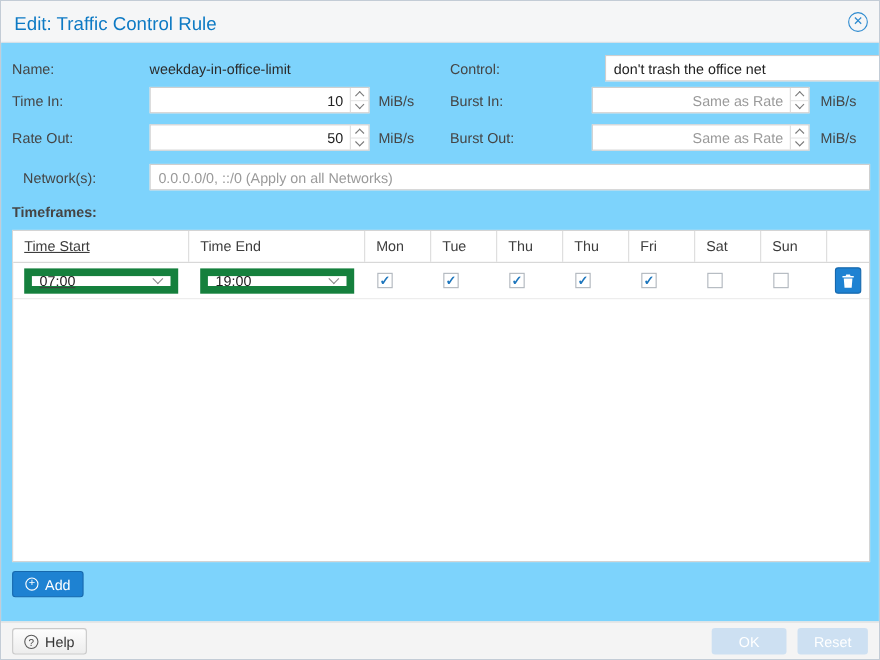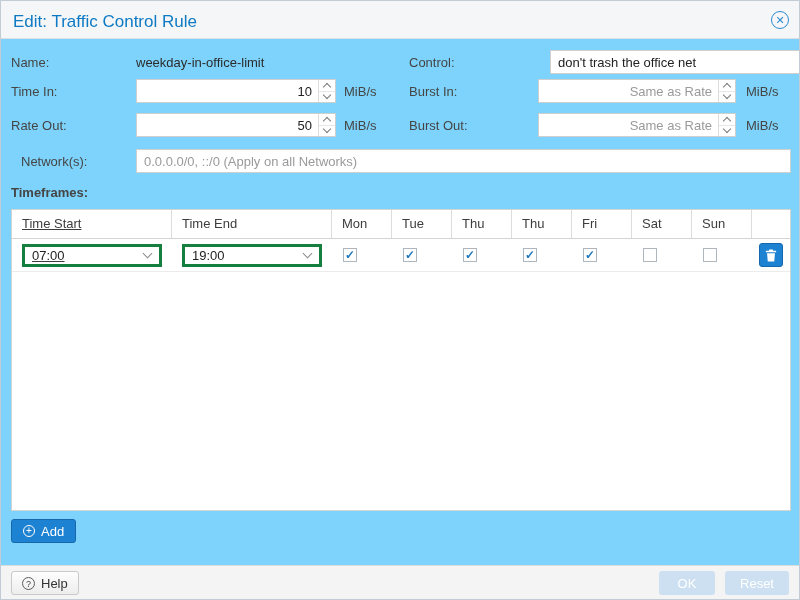--- a/index.html
+++ b/index.html
@@ -36,42 +36,42 @@
 
   
   .grid { position:absolute; left:10px; top:170px; width:780px; height:302px; border:1px solid #d4d4d4; background:#fff; }
   .grid-header { display:flex; height:29px; border-bottom:1px solid #d4d4d4; background:#fff; }
   .hcell { line-height:28px; padding-left:10px; border-right:1px solid #dcdcdc; color:#3d3d3d; cursor:pointer; overflow:hidden; white-space:nowrap; }
   .hcell:last-child { border-right:0; }
   .c-start { width:160px;text-decoration:underline; } .c-end { width:160px; } .c-day { width:60px; } .c-action { width:38px; }
   .grid-row { display:flex; height:33px; border-bottom:1px solid #ececec; align-items:center; }
   .cell { overflow:visible; }
 
-  .combo { margin-left:10px; width:140px; height:23px; border:3px solid #15803d; background:#fff; display:flex; align-items:center; padding:0 8px 0 7px; cursor:pointer; }
+  .combo { margin-left:10px; width:140px; height:23px; border:7px solid #15803d; background:#fff; display:flex; align-items:center; padding:0 8px 0 7px; cursor:pointer; }
   .combo .val { flex:1; color:#222; }
   .combo .cchv { width:7px; height:7px; border-right:1px solid #8a8a8a; border-bottom:1px solid #8a8a8a; transform:rotate(45deg); margin-top:-3px; }
 
   .checkbox { margin-left:11px; width:14px; height:14px; border:1px solid #b0b6bd; background:#fff; display:flex; align-items:center; justify-content:center; cursor:pointer; }
   .checkbox.checked::after { content:"\2713"; color:#1d76bd; font-size:12px; font-weight:bold; margin-top:-1px; }
 
   .trash-btn { width:24px; height:24px; margin-left:7px; background:#1e82d2; border:1px solid #1668ad; border-radius:3px;
                display:flex; align-items:center; justify-content:center; cursor:pointer; }
 
   
   .add-btn { position:absolute; left:10px; top:480px; height:24px; padding:0 11px; background:#1e82d2; border:1px solid #1668ad;
              border-radius:3px; color:#fff; display:flex; align-items:center; gap:6px; cursor:pointer; font:inherit; }
   .plus-circle { width:12px; height:12px; border:1px solid #fff; border-radius:50%; font-size:10px; line-height:10px; text-align:center; color:#fff; }
 
   
   .footer { position:absolute; bottom:0; left:0; right:0; height:34px; background:#f4f4f4; border-top:1px solid #dcdcdc; }
   .help-btn { position:absolute; left:10px; top:5px; height:24px; padding:0 10px; background:linear-gradient(#fdfdfd,#ededed);
               border:1px solid #c9c9c9; border-radius:3px; color:#333; display:flex; align-items:center; gap:6px; cursor:pointer; font:inherit; }
   .q-circle { width:13px; height:13px; border:1px solid #5a5a5a; border-radius:50%; font-size:9px; line-height:12px; text-align:center; color:#444; }
   .ok-btn, .reset-btn { position:absolute; top:5px; height:24px; border:0; border-radius:3px; background:#cde0f2; color:#ffffff; font:inherit; cursor:pointer; }
-  .ok-btn { right:84px; width:56px; }
+  .ok-btn { right:84px; width:68px; }
   .reset-btn { right:10px; width:64px; }
 </style>
 </head>
 <body>
 
 <div class="window">
 
   <div class="titlebar">
     <span class="title">Edit: Traffic Control Rule</span>
     <span class="close">✕</span>

